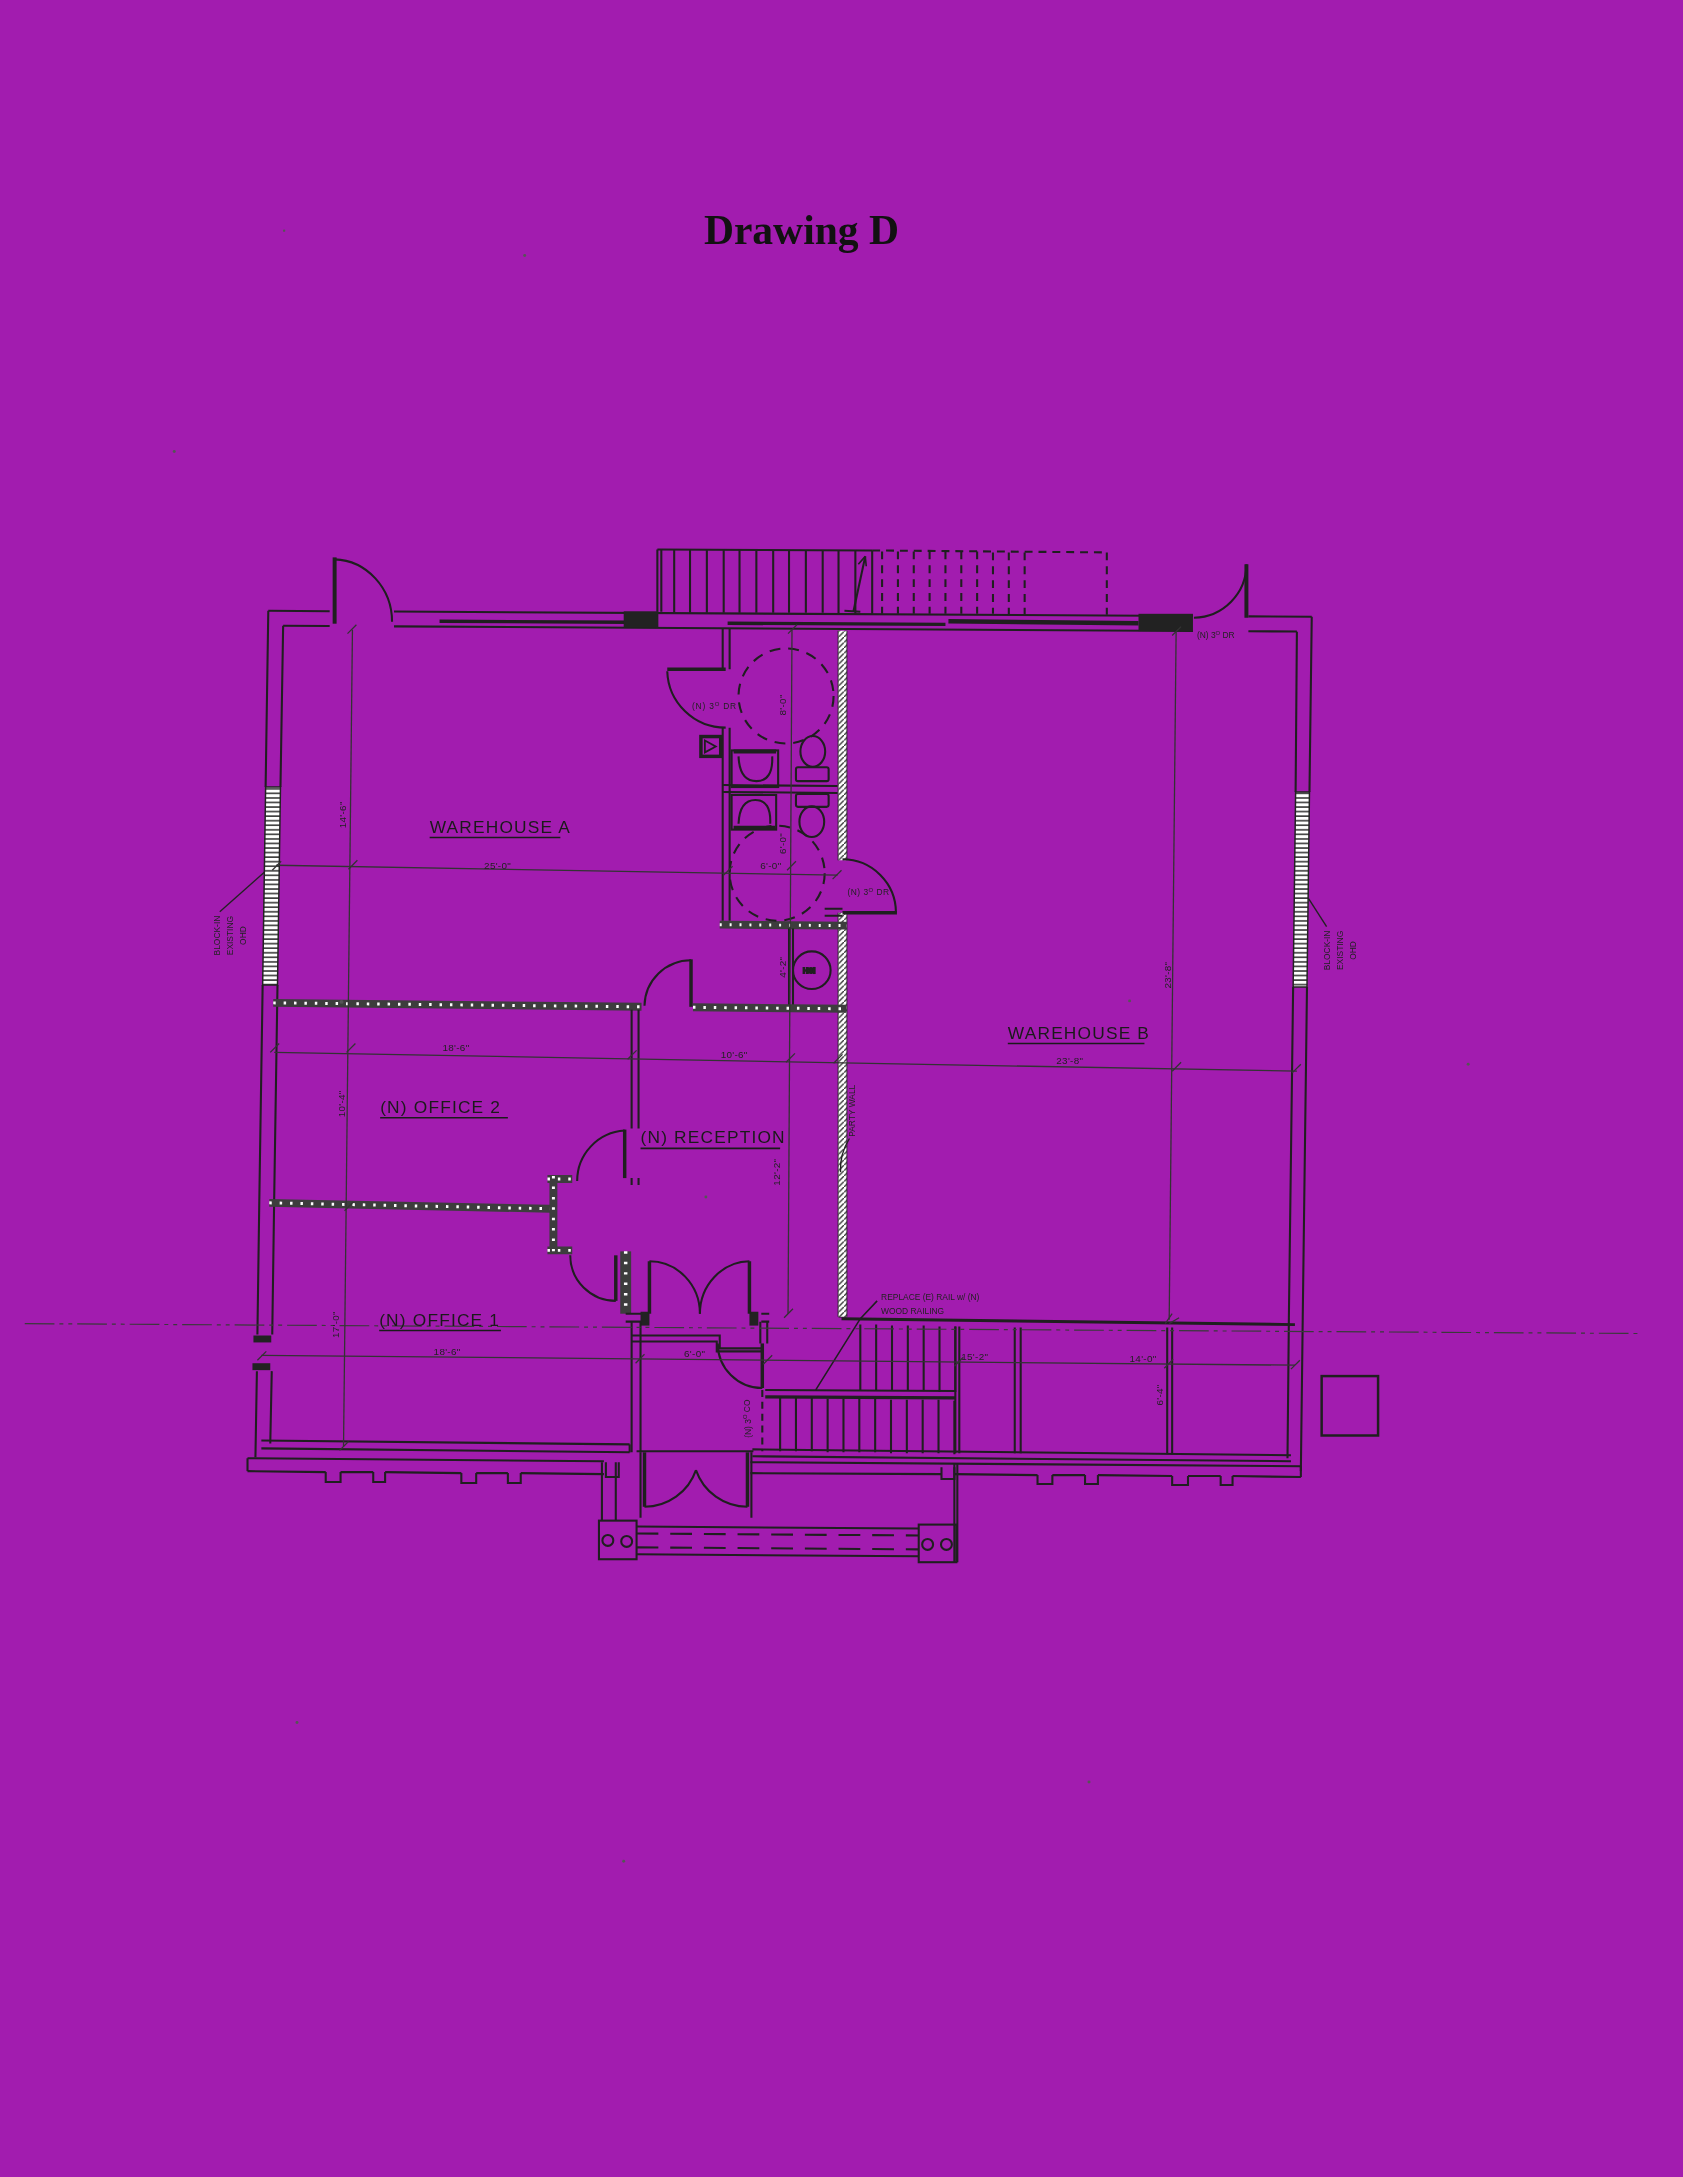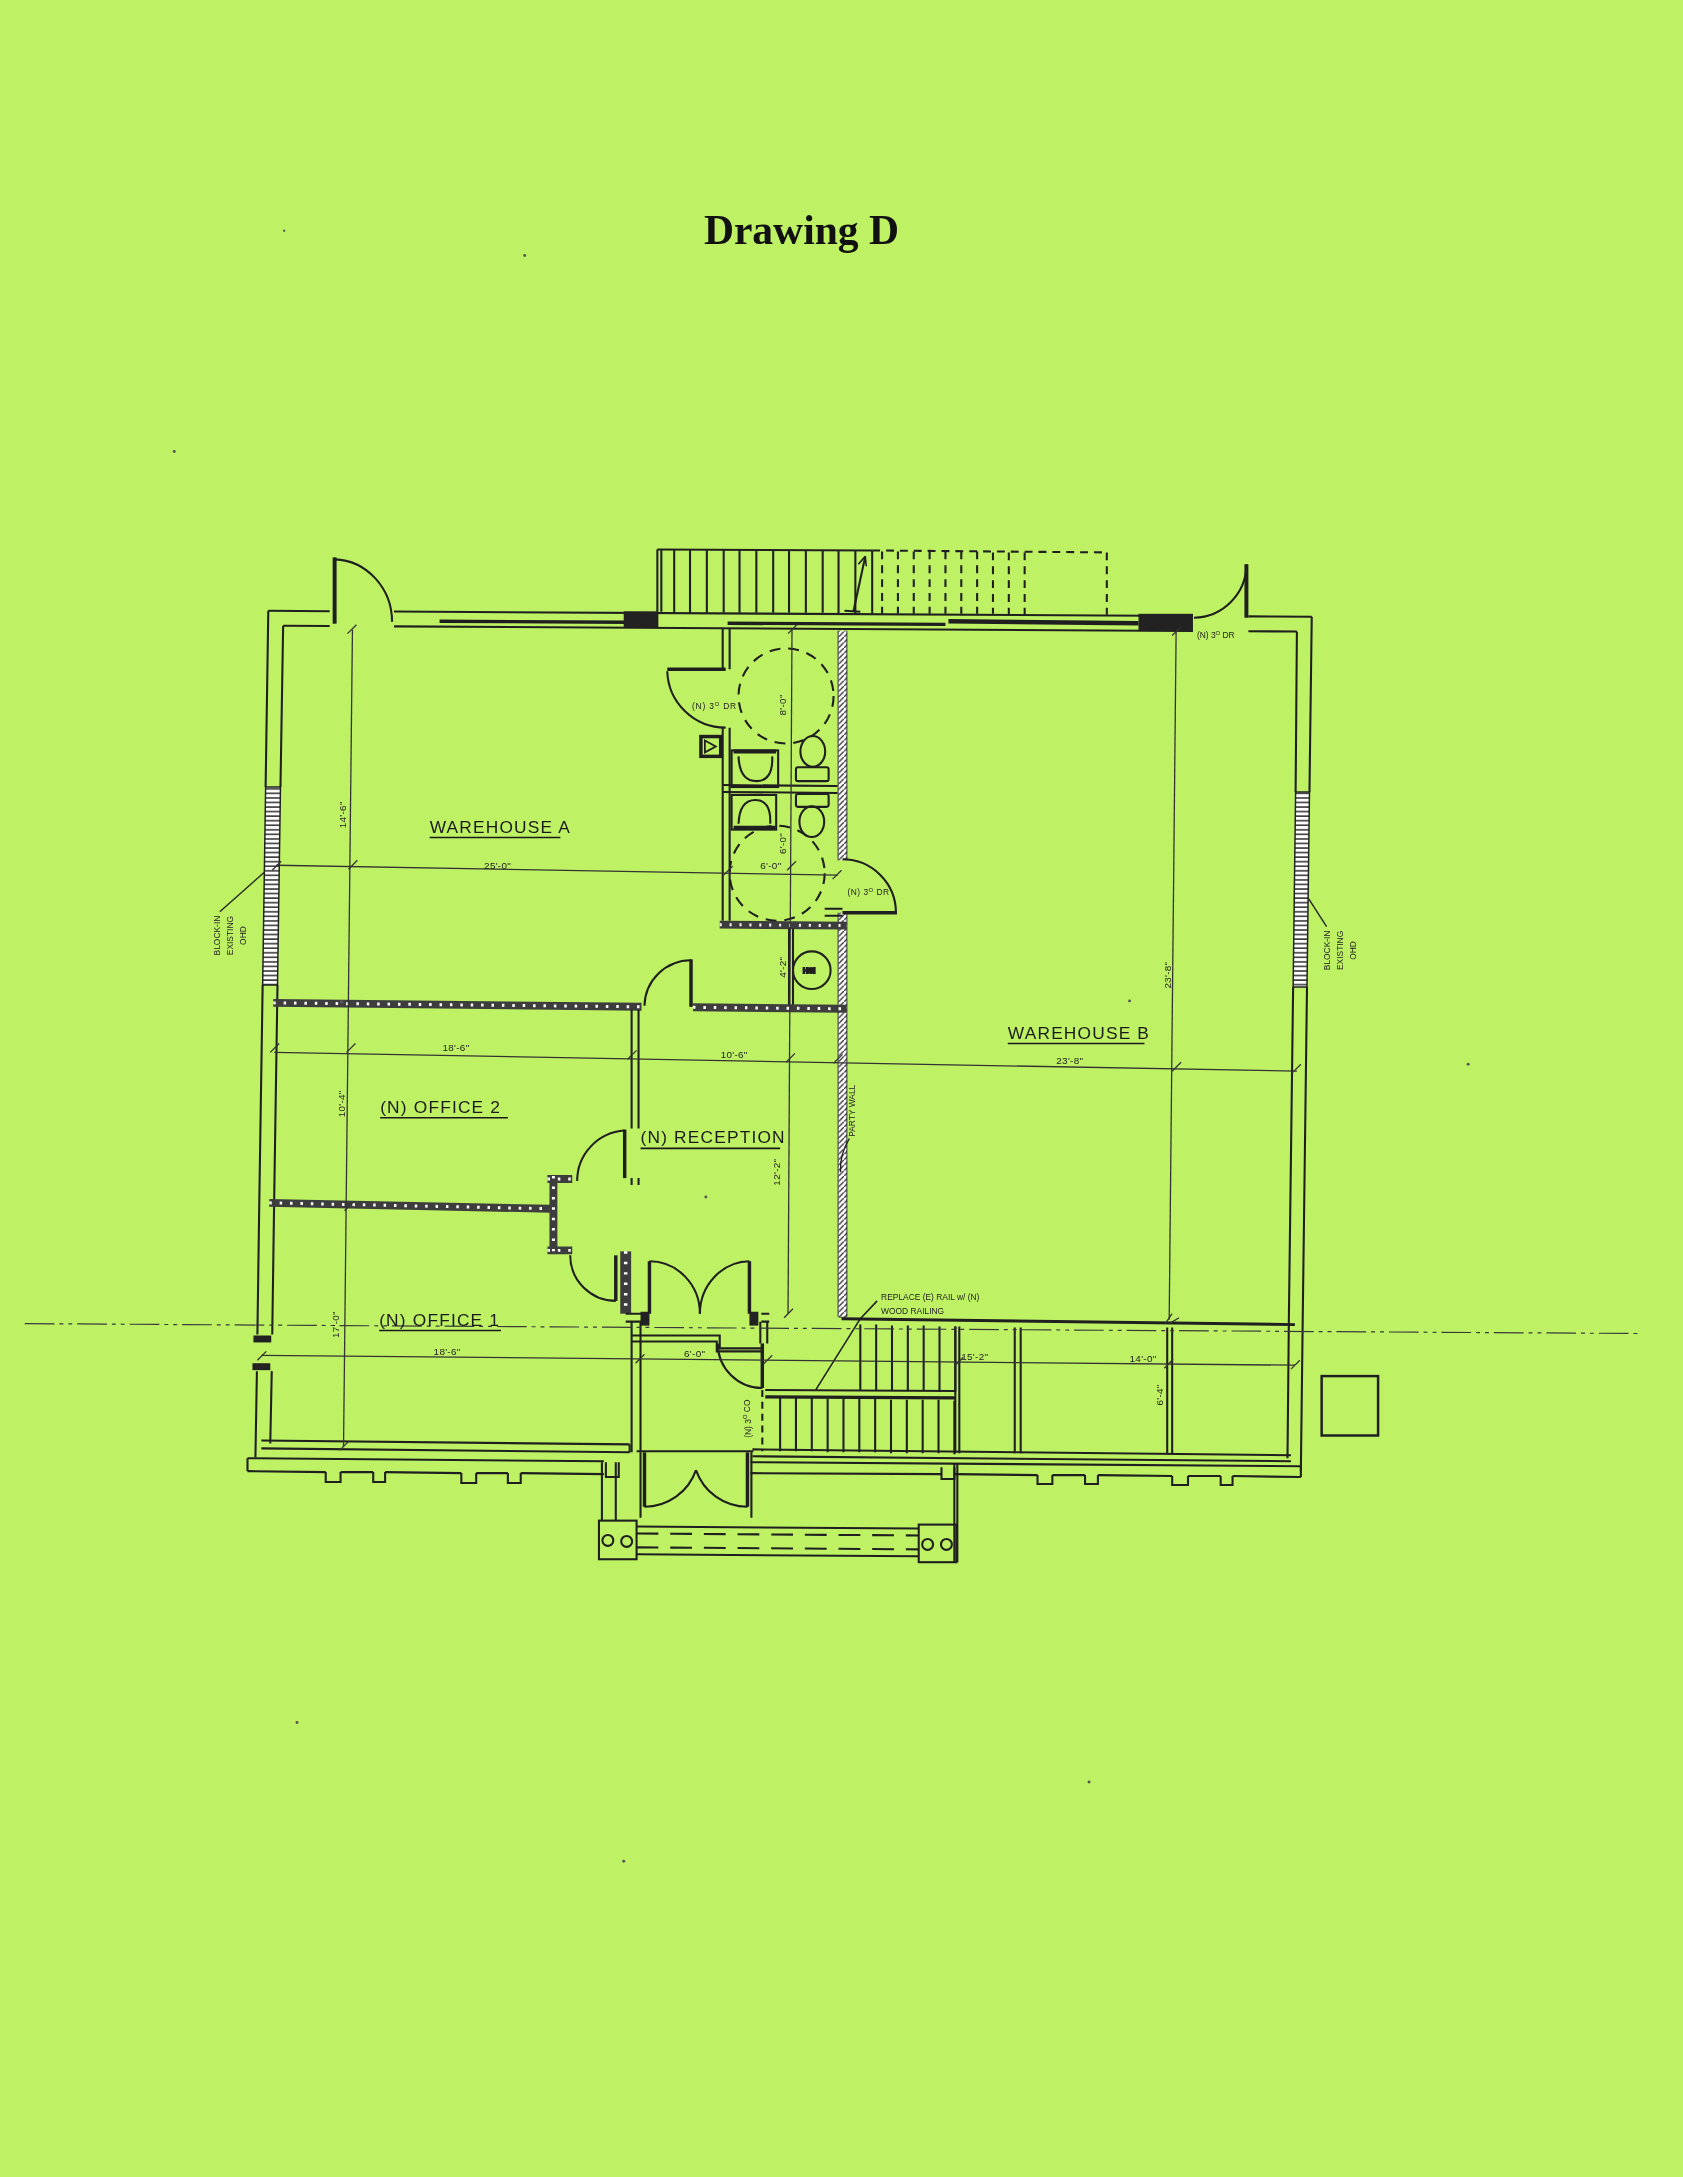--- a/index.html
+++ b/index.html
@@ -1,16 +1,16 @@
 <!DOCTYPE html>
 <html><head>
 <meta charset="utf-8">
 <style>
   html,body{margin:0;padding:0;background:#ffffff;}
-  .page{position:relative;width:1683px;height:2177px;background:#bef264;overflow:hidden;}
+  .page{position:relative;width:1683px;height:2177px;background:#a21caf;overflow:hidden;}
   svg text{font-family:"Liberation Sans",sans-serif;fill:#1d1d1d;}
   .ttl{font-family:"Liberation Serif",serif;font-weight:bold;font-size:42px;fill:#111;}
   .room{font-size:17.5px;letter-spacing:1.2px;fill:#1a1a1a;}
   .dim{font-size:10px;letter-spacing:0.3px;fill:#222;}
   .sm{font-size:8.5px;fill:#222;}
   .tn{font-size:8.5px;fill:#222;}
 </style>
 </head>
 <body>
 <div class="page">

